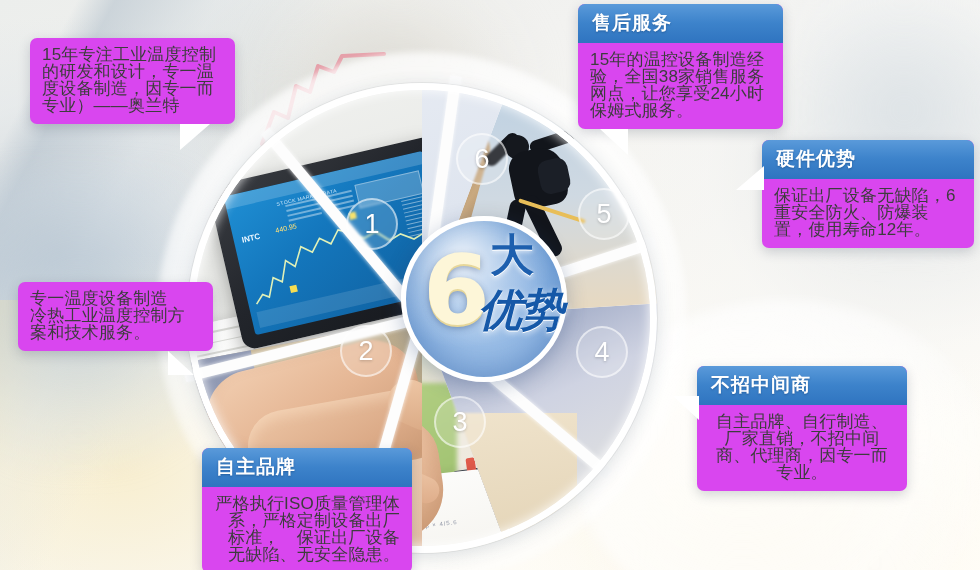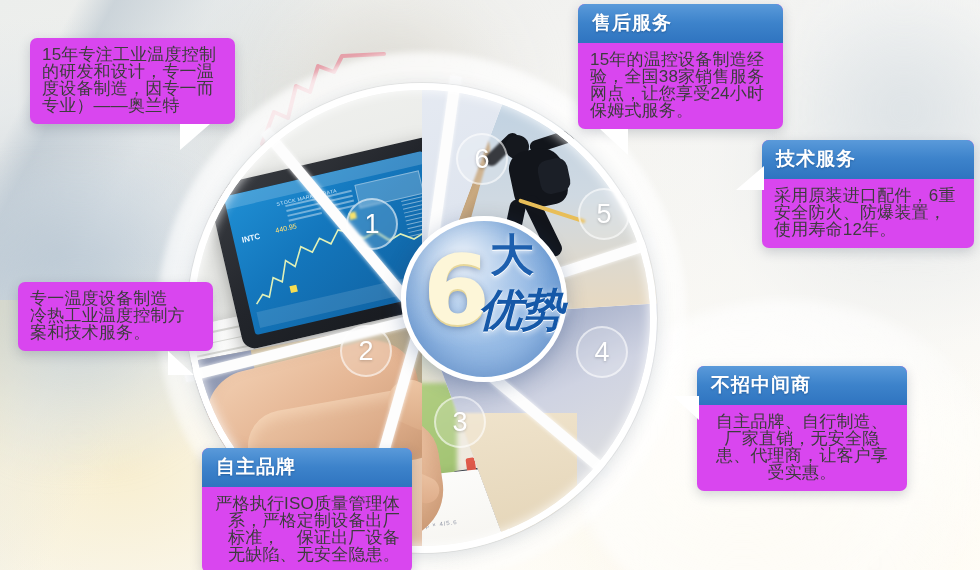--- a/index.html
+++ b/index.html
@@ -581,28 +581,28 @@
     <div class="tail"></div>
   </div>
 
   <div class="callout" id="c-after">
     <div class="hd">售后服务</div>
     <div class="bd">15年的温控设备制造经验，全国38家销售服务网点，让您享受24小时保姆式服务。</div>
     <div class="tail"></div>
   </div>
 
   <div class="callout" id="c-hard">
-    <div class="hd">技术服务</div>
-    <div class="bd">采用原装进口配件，6重安全防火、防爆装置，使用寿命12年。</div>
+    <div class="hd">硬件优势</div>
+    <div class="bd">保证出厂设备无缺陷，6重安全防火、防爆装置，使用寿命12年。</div>
     <div class="tail"></div>
   </div>
 
   <div class="callout" id="c-soft">
     <div class="hd">不招中间商</div>
-    <div class="bd">自主品牌、自行制造、厂家直销，无安全隐患、代理商，让客户享受实惠。</div>
+    <div class="bd">自主品牌、自行制造、厂家直销，不招中间商、代理商，因专一而专业。</div>
     <div class="tail"></div>
   </div>
 
   <div class="callout" id="c-quality">
     <div class="hd">自主品牌</div>
     <div class="bd">严格执行ISO质量管理体系，严格定制设备出厂标准，　保证出厂设备无缺陷、无安全隐患。</div>
     <div class="tail"></div>
   </div>
 
   <div class="callout" id="c-tech">

